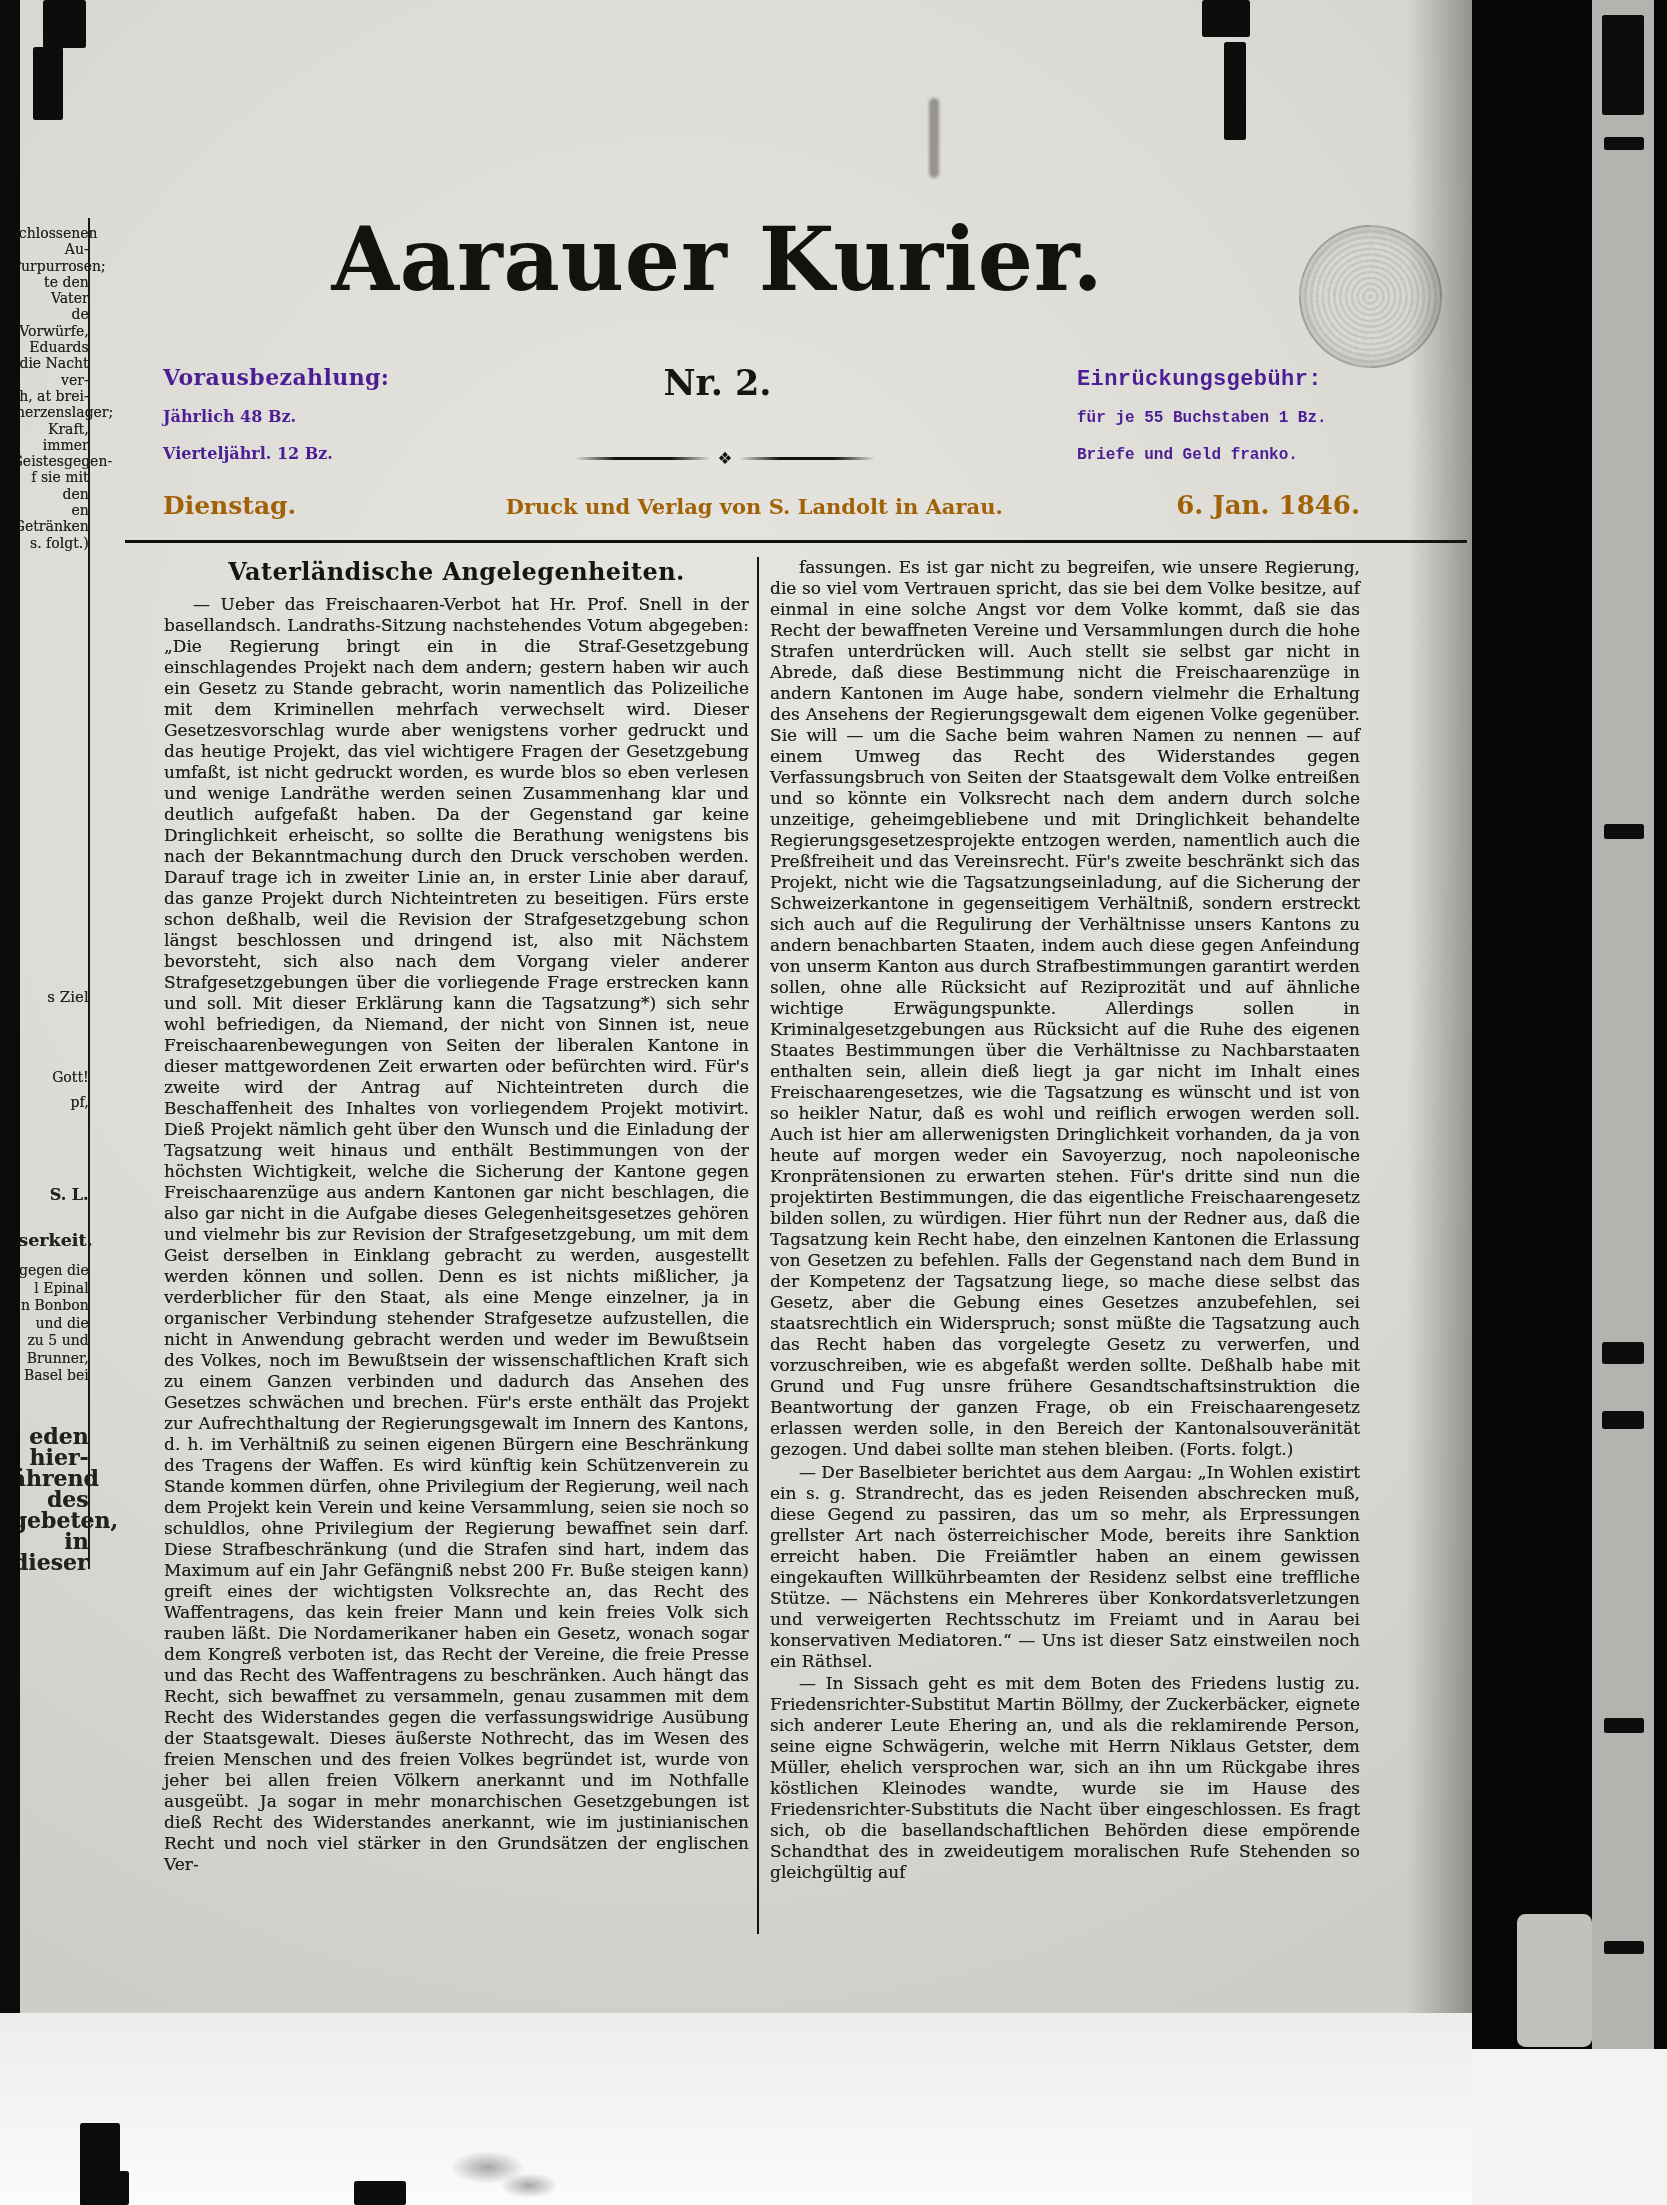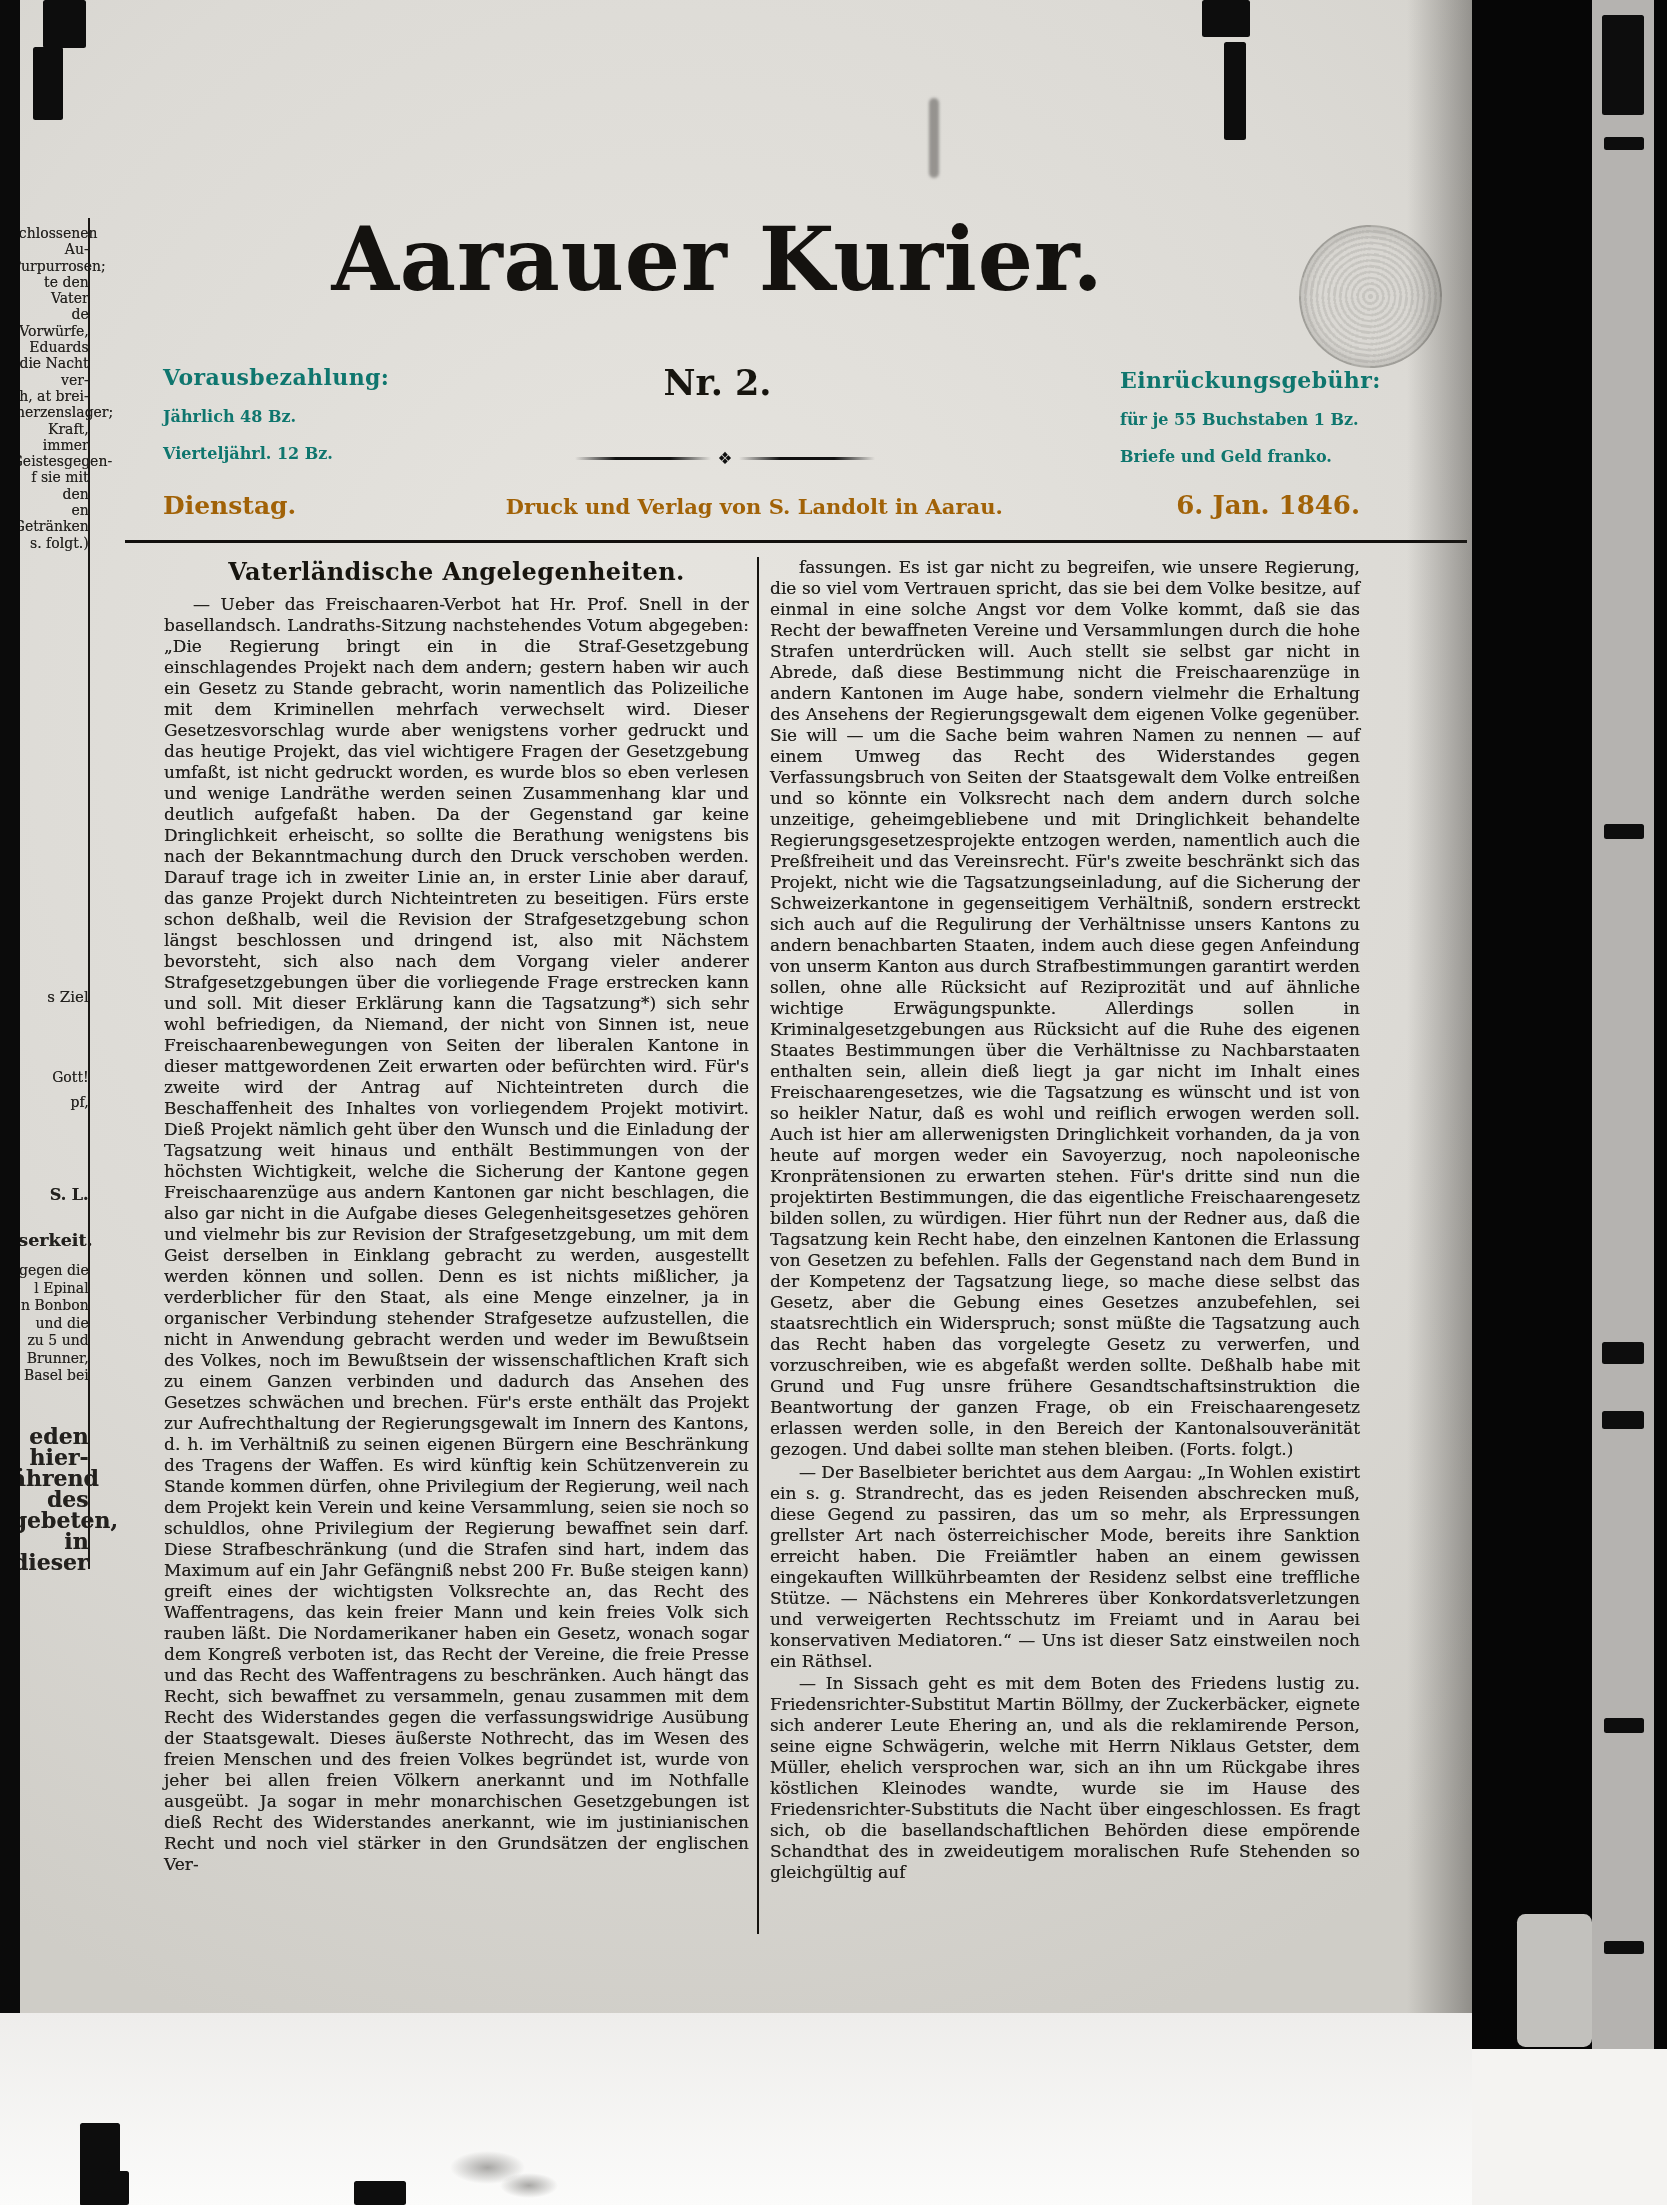--- a/index.html
+++ b/index.html
@@ -45,25 +45,25 @@
   .frag-head { top:1232px; font-weight:bold; font-size:17.5px; }
   .frag-notes { top:1262px; line-height:17.5px; }
   .frag-appeal { top:1426px; font-weight:bold; font-size:22px; line-height:21px; }
 
   
   .masthead-title { position:absolute; left:92px; top:208px; width:1251px; text-align:center;
     font-size:87px; font-weight:700; color:#14120f; letter-spacing:0.8px; }
   .issue { position:absolute; left:92px; top:362px; width:1251px; text-align:center;
     font-size:35px; font-weight:700; color:#17150f; }
 
-  .infobox { position:absolute; color:#0f766e; }
+  .infobox { position:absolute; color:#4c1d95; }
   .infobox .box-heading { font-size:22px; font-weight:700; letter-spacing:0.4px; }
   .infobox .box-lines div { font-size:16px; line-height:21px; font-weight:600;margin-top:16px; }
   .prepay { left:163px; top:364px; }
-  .insertion { left:1120px; top:367px; }
+  .insertion { left:1077px; top:367px;font-family:Liberation Mono, monospace; }
 
   .ornament { position:absolute; left:575px; top:450px; width:300px; display:flex; align-items:center; gap:6.7px; }
   .ornament .orn-line { flex:1; height:2.5px;
     background:linear-gradient(to right, rgba(0,0,0,0), #111 30%, #111 70%, rgba(0,0,0,0)); }
   .ornament .knot { font-size:16.7px; color:#111; line-height:1; }
 
   .dateline { position:absolute; left:163px; top:490px; width:1197px;
     display:flex; justify-content:space-between; align-items:baseline; color:#a16207; }
   .dateline .day { font-size:25px; font-weight:700; }
   .dateline .imprint { font-size:21px; font-weight:700;margin-left:36px; }

